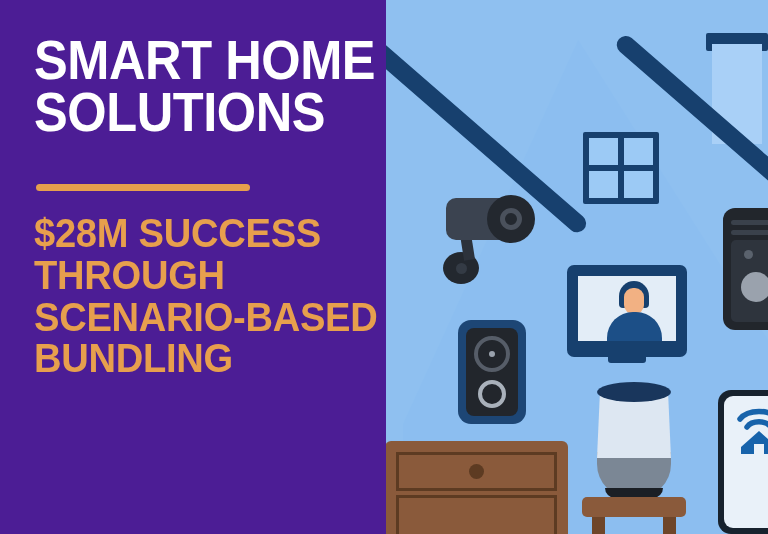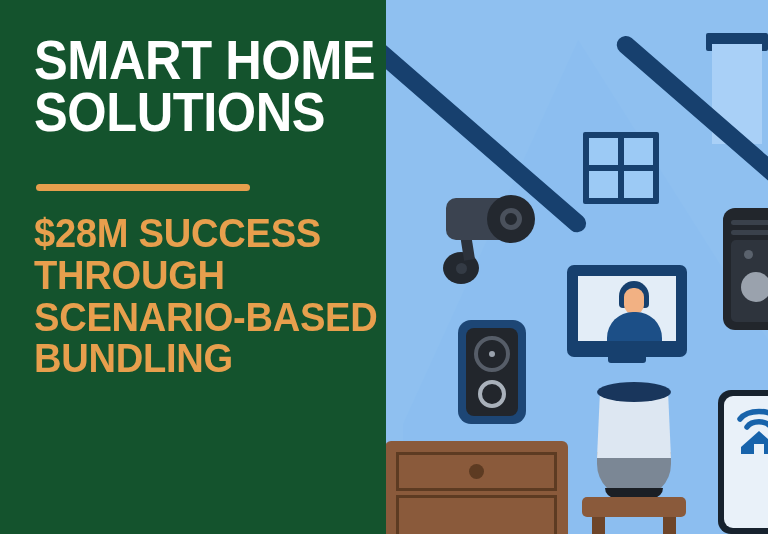--- a/index.html
+++ b/index.html
@@ -204,21 +204,21 @@
   }
   .phone-screen {
     position:absolute; left:724px; top:396px; width:62px; height:132px;
     background:#e9f1f9; border-radius:9px; overflow:hidden;
   }
   .phone-icon { position:absolute; left:736px; top:404px; }
 
   
   .left-panel {
     position:absolute; left:0; top:0; width:386px; height:534px;
-    background:#14532d; z-index:5;
+    background:#4c1d95; z-index:5;
   }
   .title {
     position:absolute; left:34px; top:34px; width:400px;
     color:#ffffff;
     font-size:55px; line-height:0.95; font-weight:bold;
     letter-spacing:-0.5px;
     transform:scaleX(0.92); transform-origin:left top;
     white-space:pre-line;
   }
   .divider {

